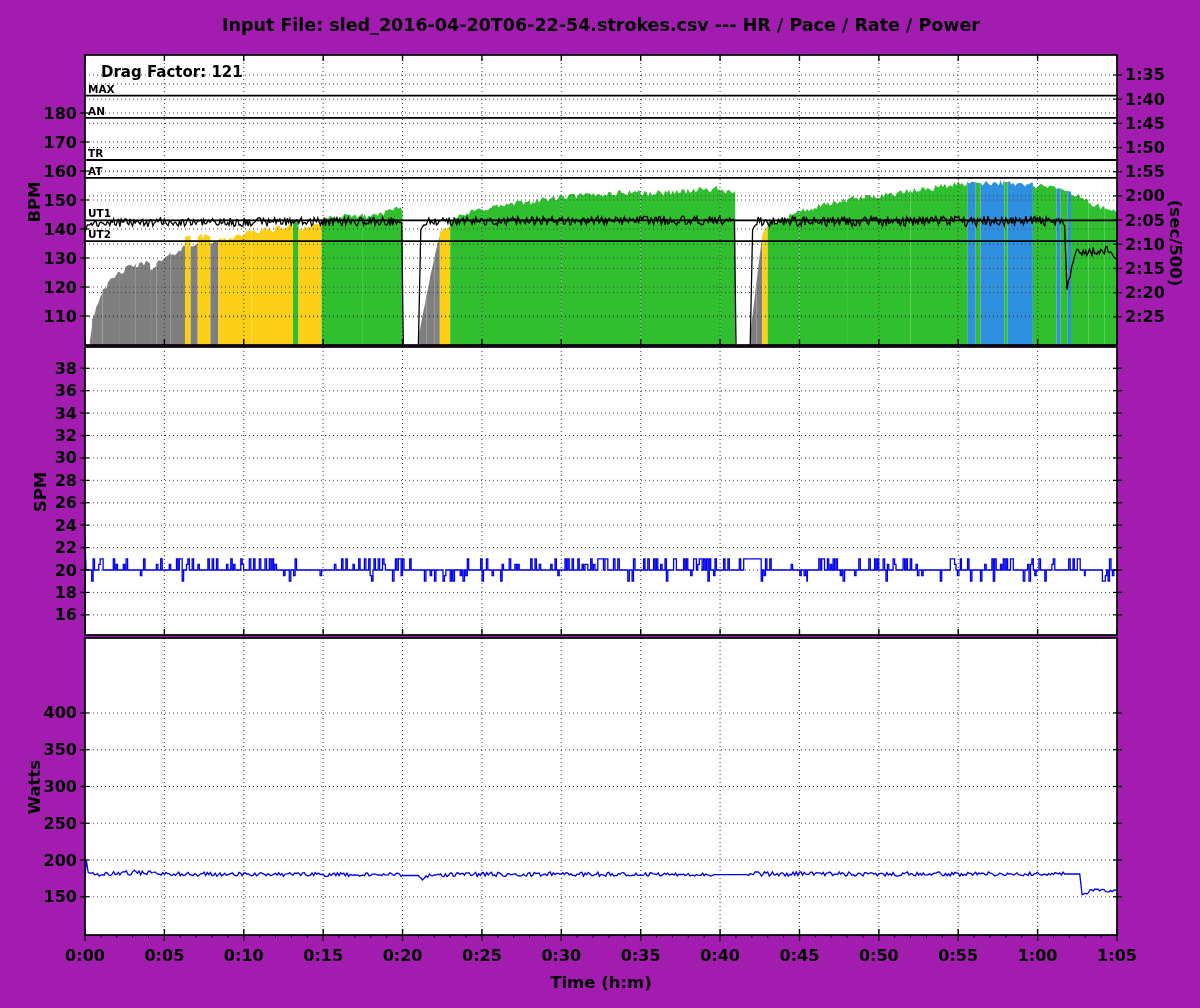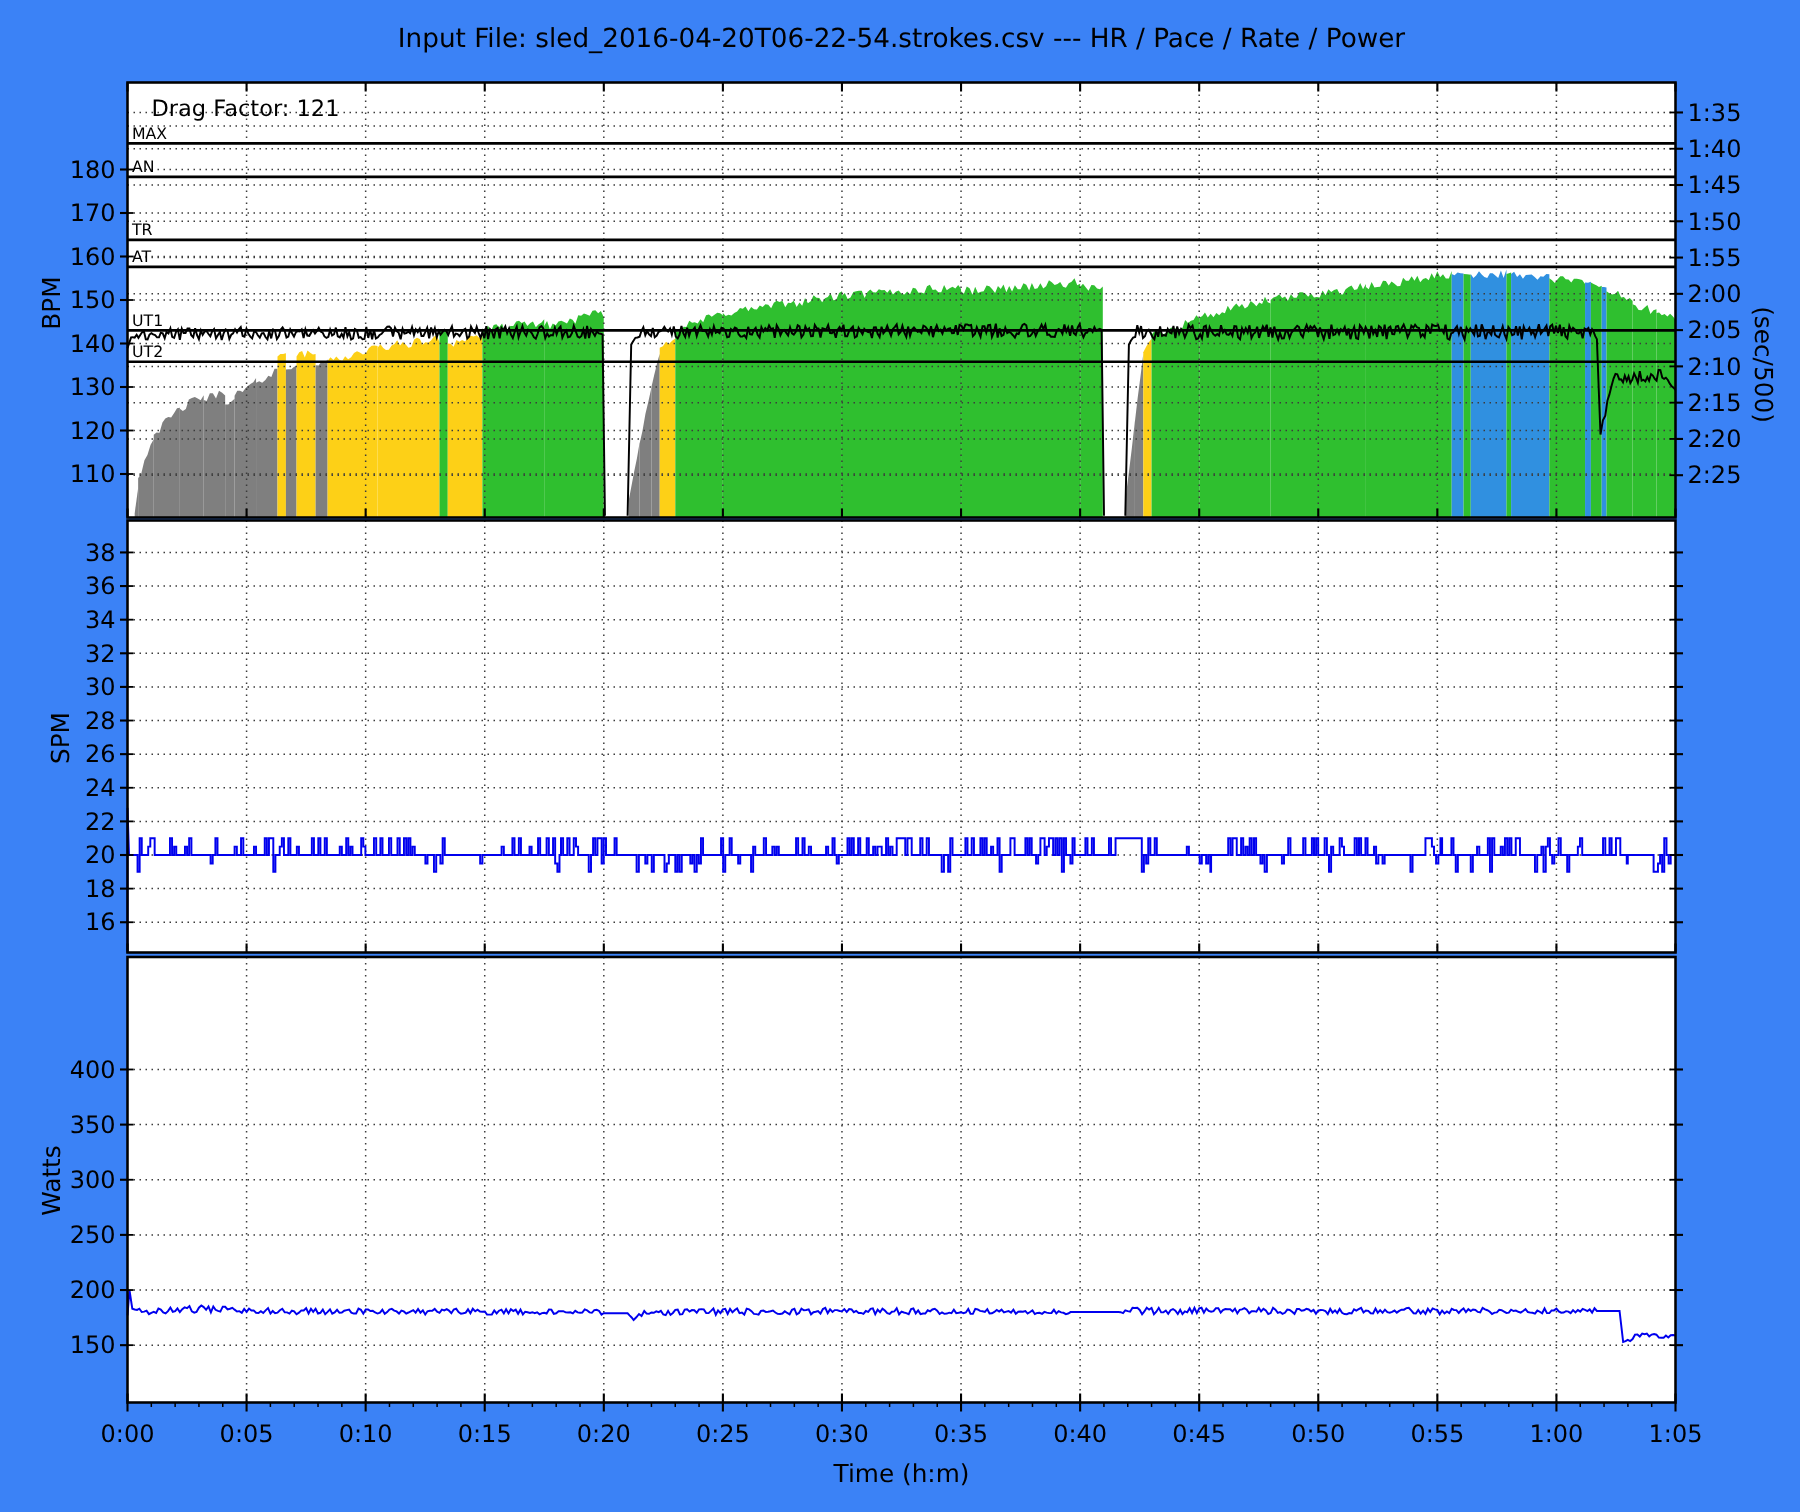--- a/index.html
+++ b/index.html
@@ -1,16 +1,16 @@
 <!DOCTYPE html>
 <html><head>
 <meta charset="utf-8">
 <style>
   html,body{margin:0;padding:0;}
-  .figure{position:relative;width:1200px;height:1008px;background:#3b82f6;font-family:"DejaVu Sans",sans-serif;overflow:hidden;}
+  .figure{position:relative;width:1200px;height:1008px;background:#a21caf;font-family:"DejaVu Sans",sans-serif;overflow:hidden;font-weight:bold;}
   svg{position:absolute;left:0;top:0;}
   .title-text{font-size:17.5px;fill:#000;}
   .axis-label{font-size:16.5px;fill:#000;}
   .tick-label{font-size:16px;fill:#000;}
   .zone-label{font-size:10.5px;fill:#000;}
   .annot{font-size:15px;fill:#000;}
 </style>
 </head>
 <body>
 

